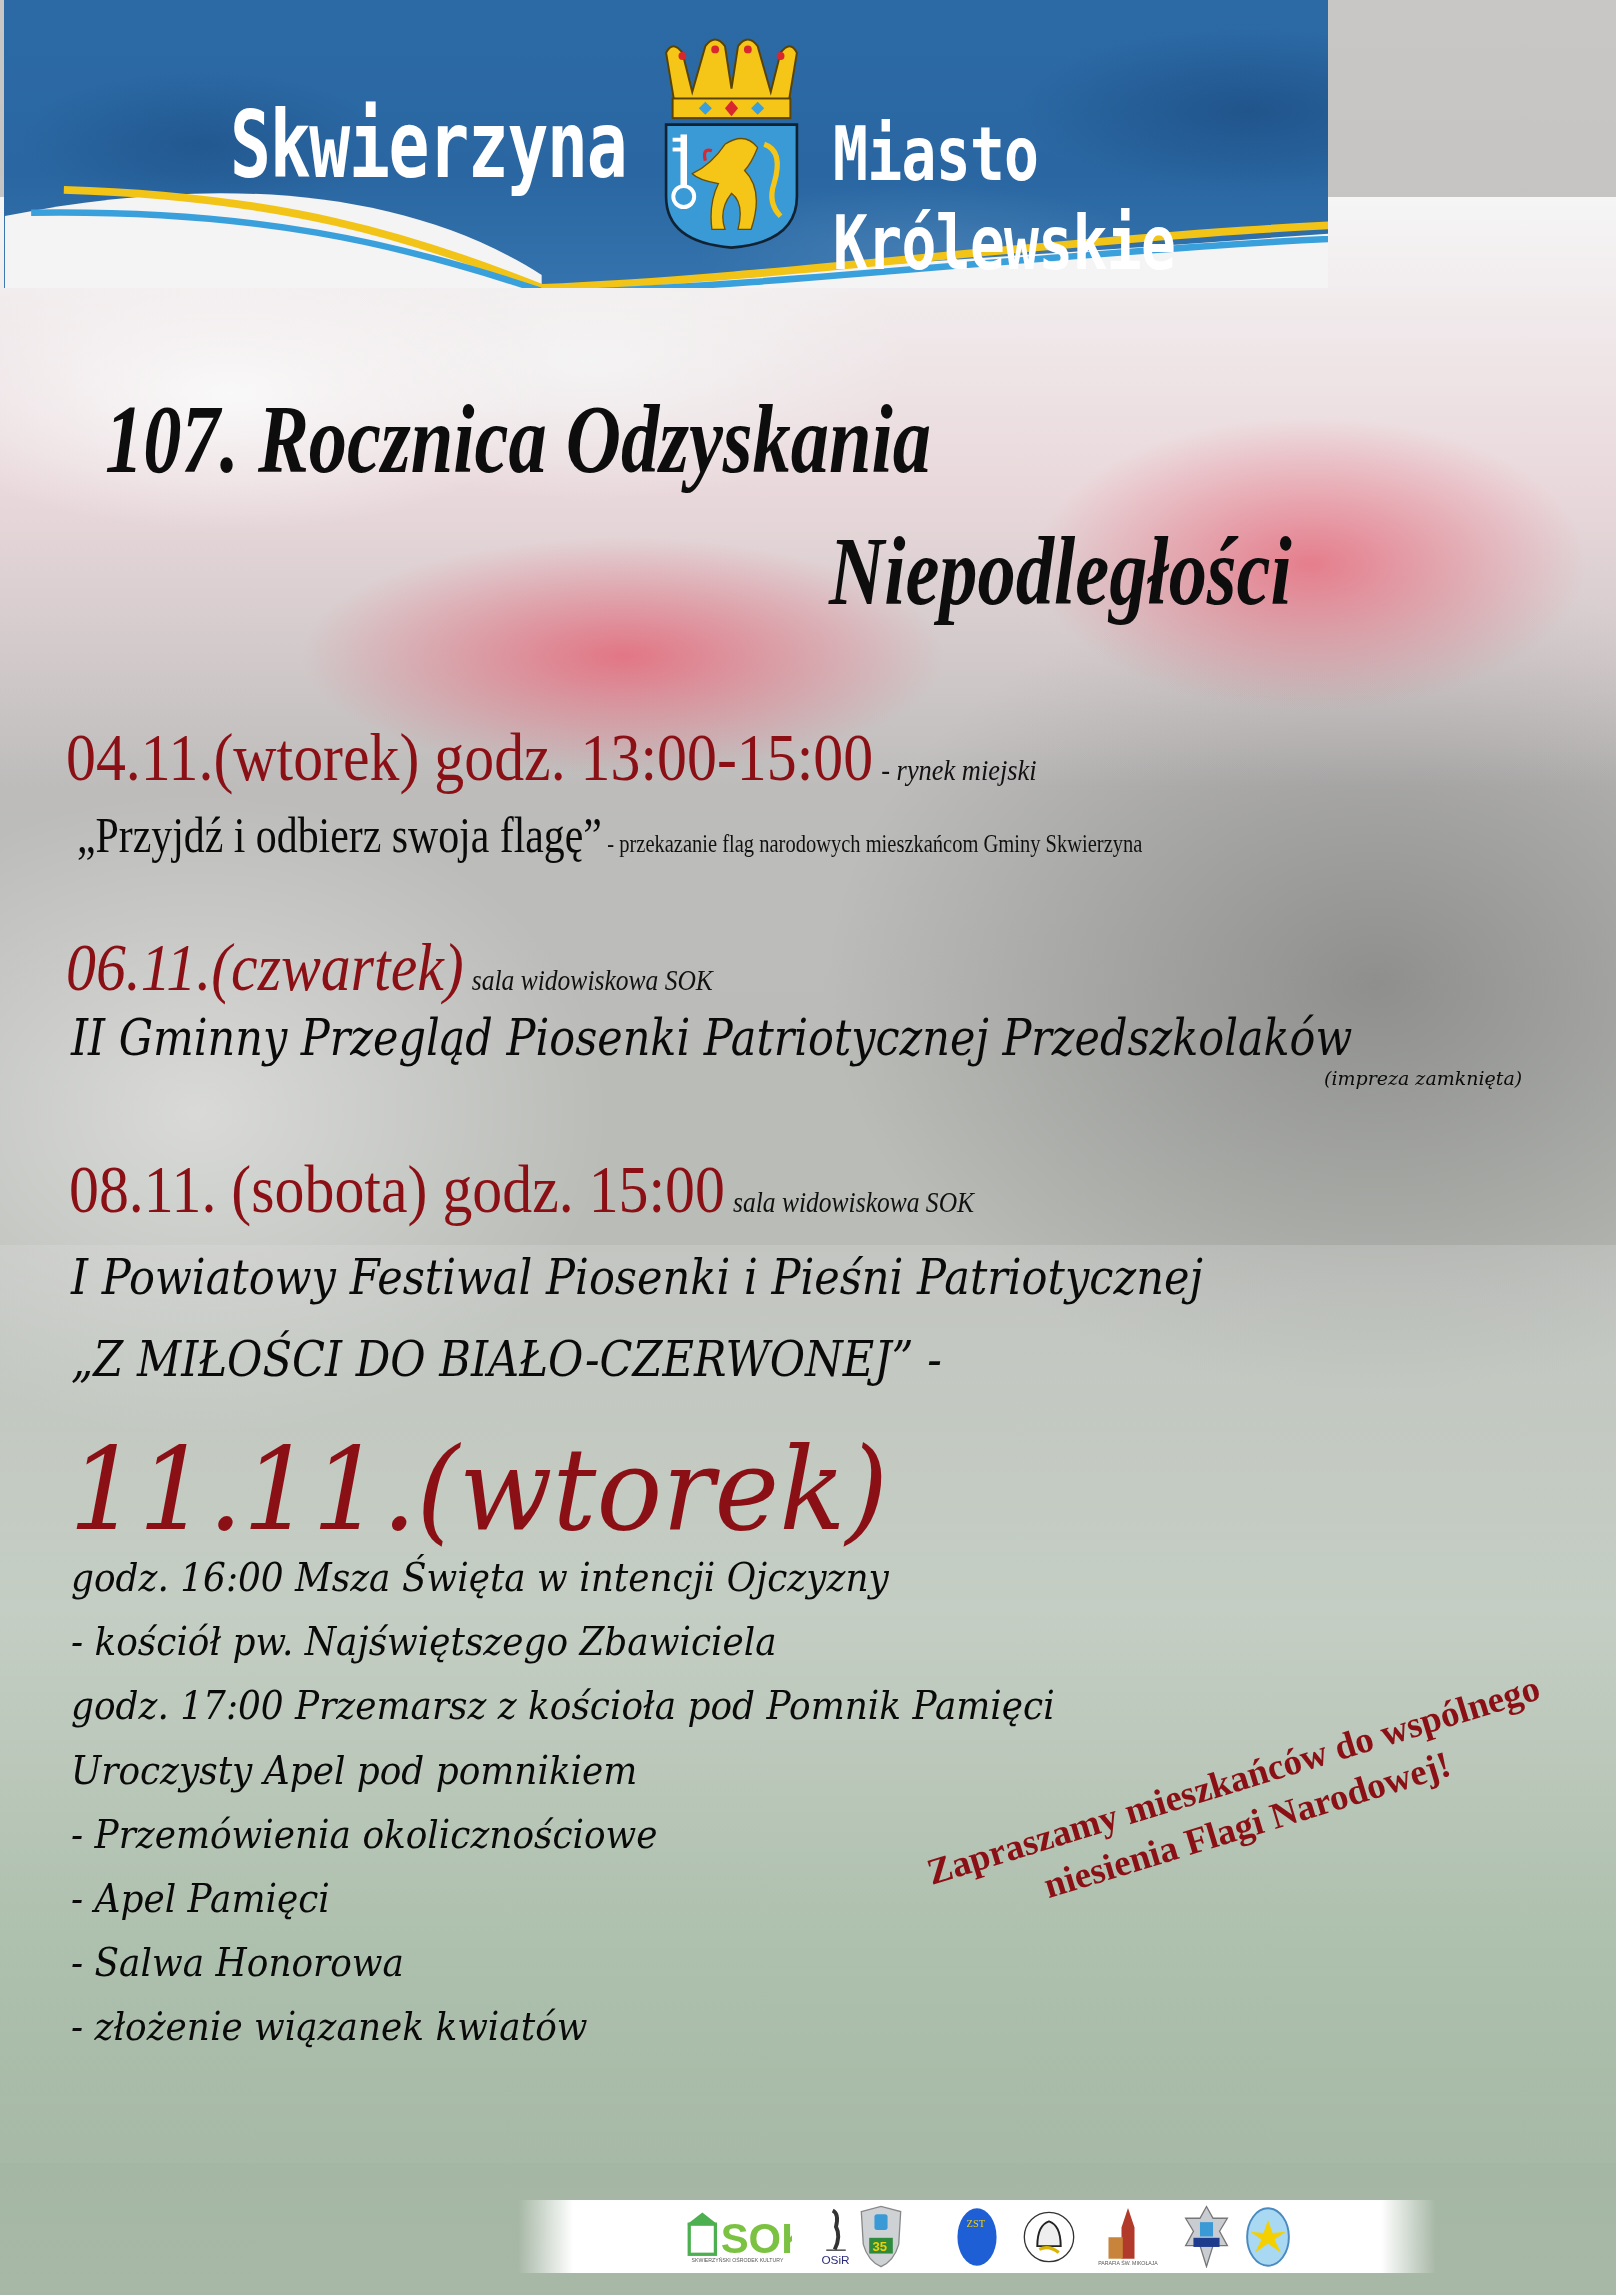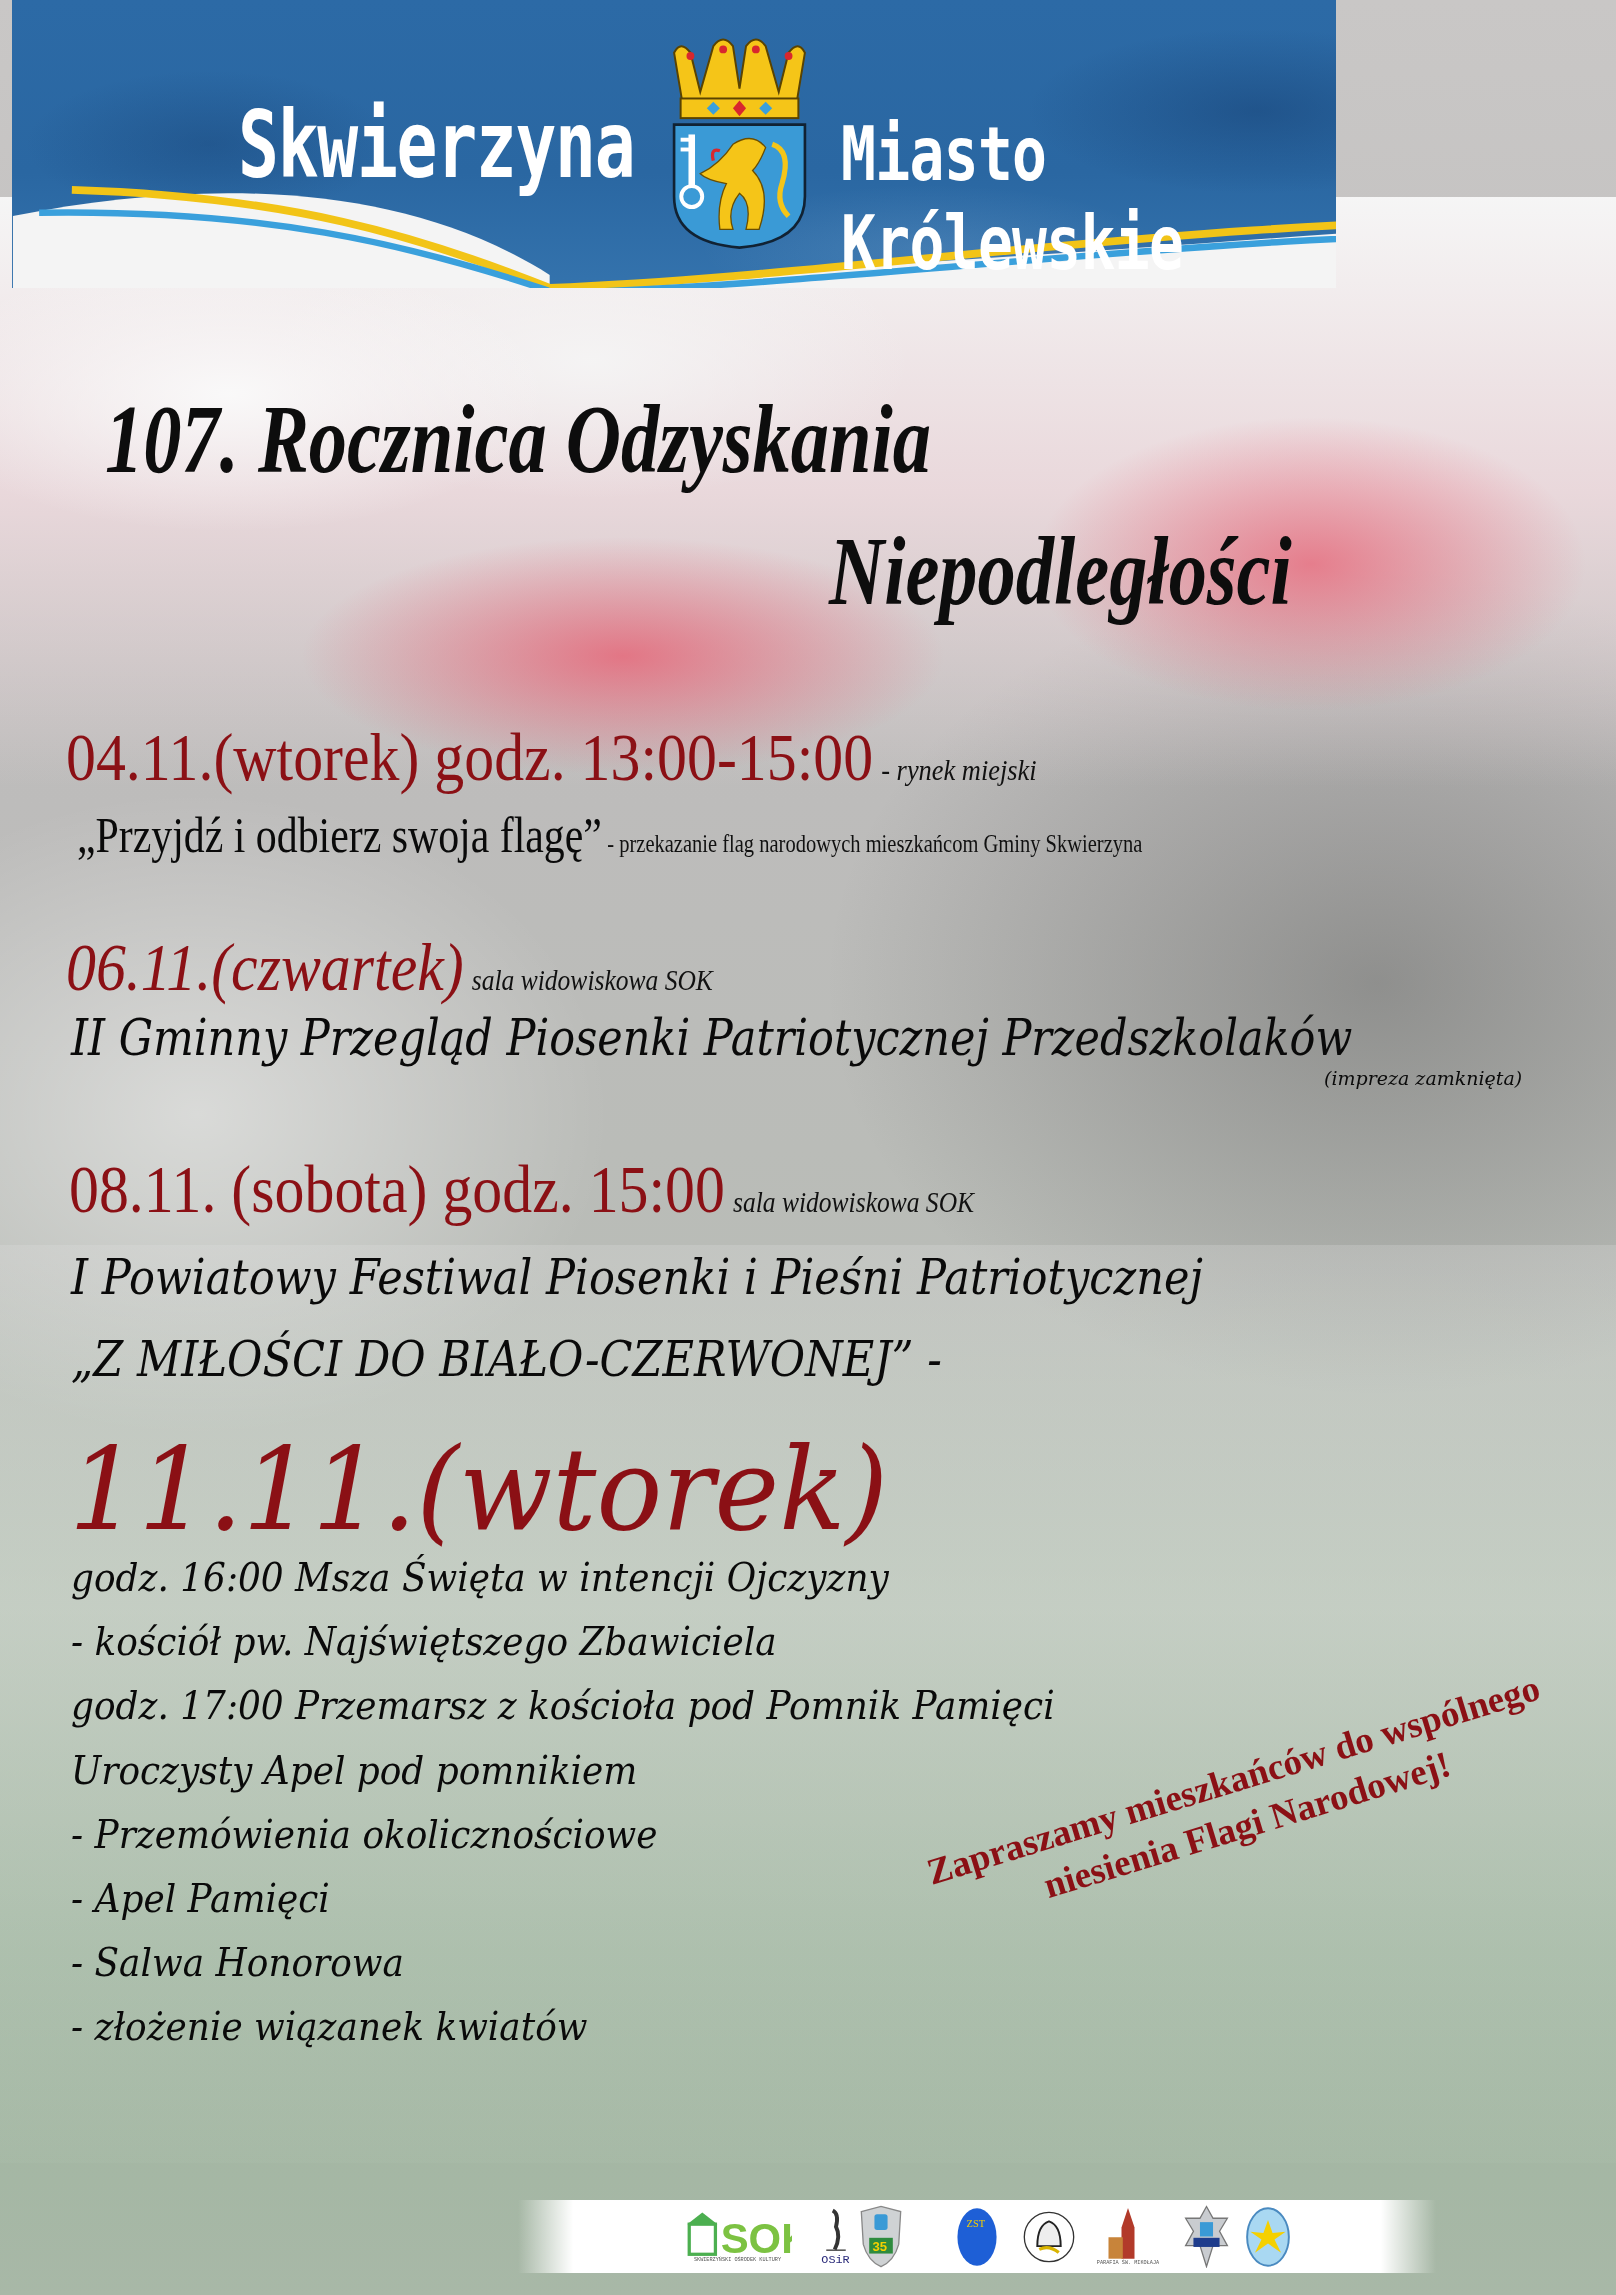--- a/index.html
+++ b/index.html
@@ -23,21 +23,21 @@
       radial-gradient(ellipse 459px 197px at 590px 164px, rgba(245,245,245,0.9), transparent 70%),
       linear-gradient(180deg, rgba(248,248,248,0.95) 0%, rgba(240,220,224,0.85) 50%, rgba(200,195,196,0) 100%);
   }
   .bg-fade {
     position:absolute; left:0; top:1245px; width:1616px; height:918px;
     background:linear-gradient(180deg, rgba(225,225,225,0.25) 0%, rgba(230,232,230,0.45) 40%, rgba(180,200,180,0.15) 100%);
   }
 
   
   .header {
-    position:absolute; left:12px; top:0; width:1324px; height:288px;
+    position:absolute; left:4px; top:0; width:1324px; height:288px;
     background:linear-gradient(180deg, #2c6aa6 0%, #2a67a2 60%, #3473ad 100%);
     overflow:hidden;
   }
   .header .texture {
     position:absolute; inset:0;
     background:
       radial-gradient(ellipse 328px 118px at 1245px 111px, rgba(20,60,110,0.45), transparent 70%),
       radial-gradient(ellipse 262px 105px at 197px 144px, rgba(20,60,110,0.35), transparent 70%),
       radial-gradient(ellipse 328px 92px at 918px 249px, rgba(200,220,240,0.12), transparent 70%);
   }
@@ -90,21 +90,21 @@
     text-align:center; white-space:nowrap;
   }
   .invite div:first-child { margin-top:144px; }
 
   
   .sponsors {
     position:absolute; left:518px; top:2200px; width:918px; height:73px;
     background:linear-gradient(90deg, rgba(255,255,255,0) 0%, #ffffff 6%, #ffffff 94%, rgba(255,255,255,0) 100%);
   }
   .logo { position:absolute; top:5.2px; height:63px; display:flex; flex-direction:column; align-items:center; justify-content:center; }
-  .logo small { font-family:Liberation Mono, monospace; font-size:5.2px; color:#555; white-space:nowrap; margin-top:0; }
+  .logo small { font-family:Liberation Sans, sans-serif; font-size:5.2px; color:#555; white-space:nowrap; margin-top:0; }
 </style>
 </head>
 <body>
 
 <div class="bg-photo"></div>
 <div class="bg-flag"></div>
 <div class="bg-fade"></div>
 
 <div class="header">
   <div class="texture"></div>

